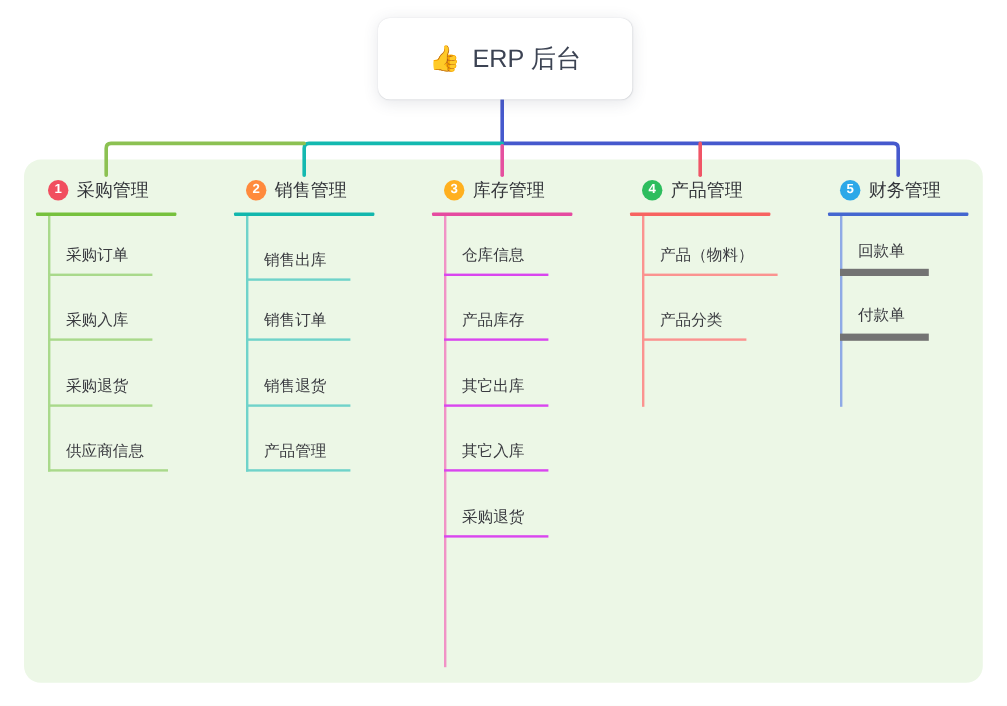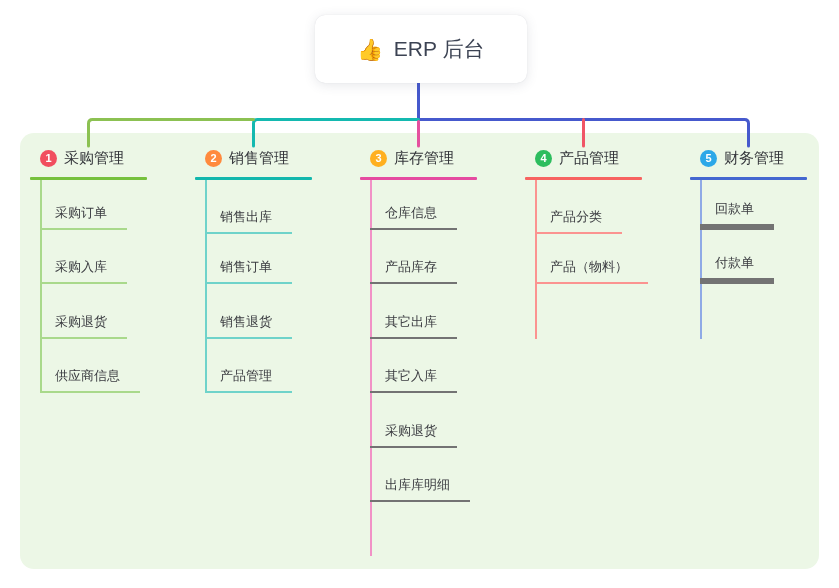--- a/index.html
+++ b/index.html
@@ -53,21 +53,21 @@
   .b1 .sub-item{border-bottom:2px solid #a9d98b;}
 
   .b2 .num-circle{background:#ff8a3d;}
   .b2 .header-rule{background:#12b7ad;}
   .b2 .vline{background:#6fd3ca;}
   .b2 .sub-item{border-bottom:2px solid #6fd3ca;}
 
   .b3 .num-circle{background:#ffb01f;}
   .b3 .header-rule{background:#e54ba0;}
   .b3 .vline{background:#f192c6;}
-  .b3 .sub-item{border-bottom:2px solid #737373;}
+  .b3 .sub-item{border-bottom:2px solid #d946ef;}
 
   .b4 .num-circle{background:#2dbd5e;}
   .b4 .header-rule{background:#f76360;}
   .b4 .vline{background:#fb9390;}
   .b4 .sub-item{border-bottom:2px solid #fb9390;}
 
   .b5 .num-circle{background:#2ca8e8;}
   .b5 .header-rule{background:#4467d0;}
   .b5 .vline{background:#8faae6;}
   .b5 .sub-item{border-bottom:6px solid #737373;}
@@ -160,42 +160,39 @@
         </div>
       <div class="sub-item">
           <span>其它出库</span>
         </div>
       <div class="sub-item">
           <span>其它入库</span>
         </div>
       <div class="sub-item">
           <span>采购退货</span>
         </div>
-      <div class="sub-item">
-          <span>出库库明细</span>
-        </div>
     </div>
   </div>
 
   <div class="branch b4" style="left:525px">
     <div class="branch-header">
       <span class="num-circle">
           <span>4</span>
         </span>
       <span class="branch-title">产品管理</span>
     </div>
     <div class="header-rule"></div>
     <div class="subs">
       <div class="vline" style="height:159px"></div>
+      <div class="sub-item first">
+          <span>产品（物料）</span>
+        </div>
       <div class="sub-item">
           <span>产品分类</span>
         </div>
-      <div class="sub-item first">
-          <span>产品（物料）</span>
-        </div>
     </div>
   </div>
 
   <div class="branch b5" style="left:690px">
     <div class="branch-header">
       <span class="num-circle">
           <span>5</span>
         </span>
       <span class="branch-title">财务管理</span>
     </div>

